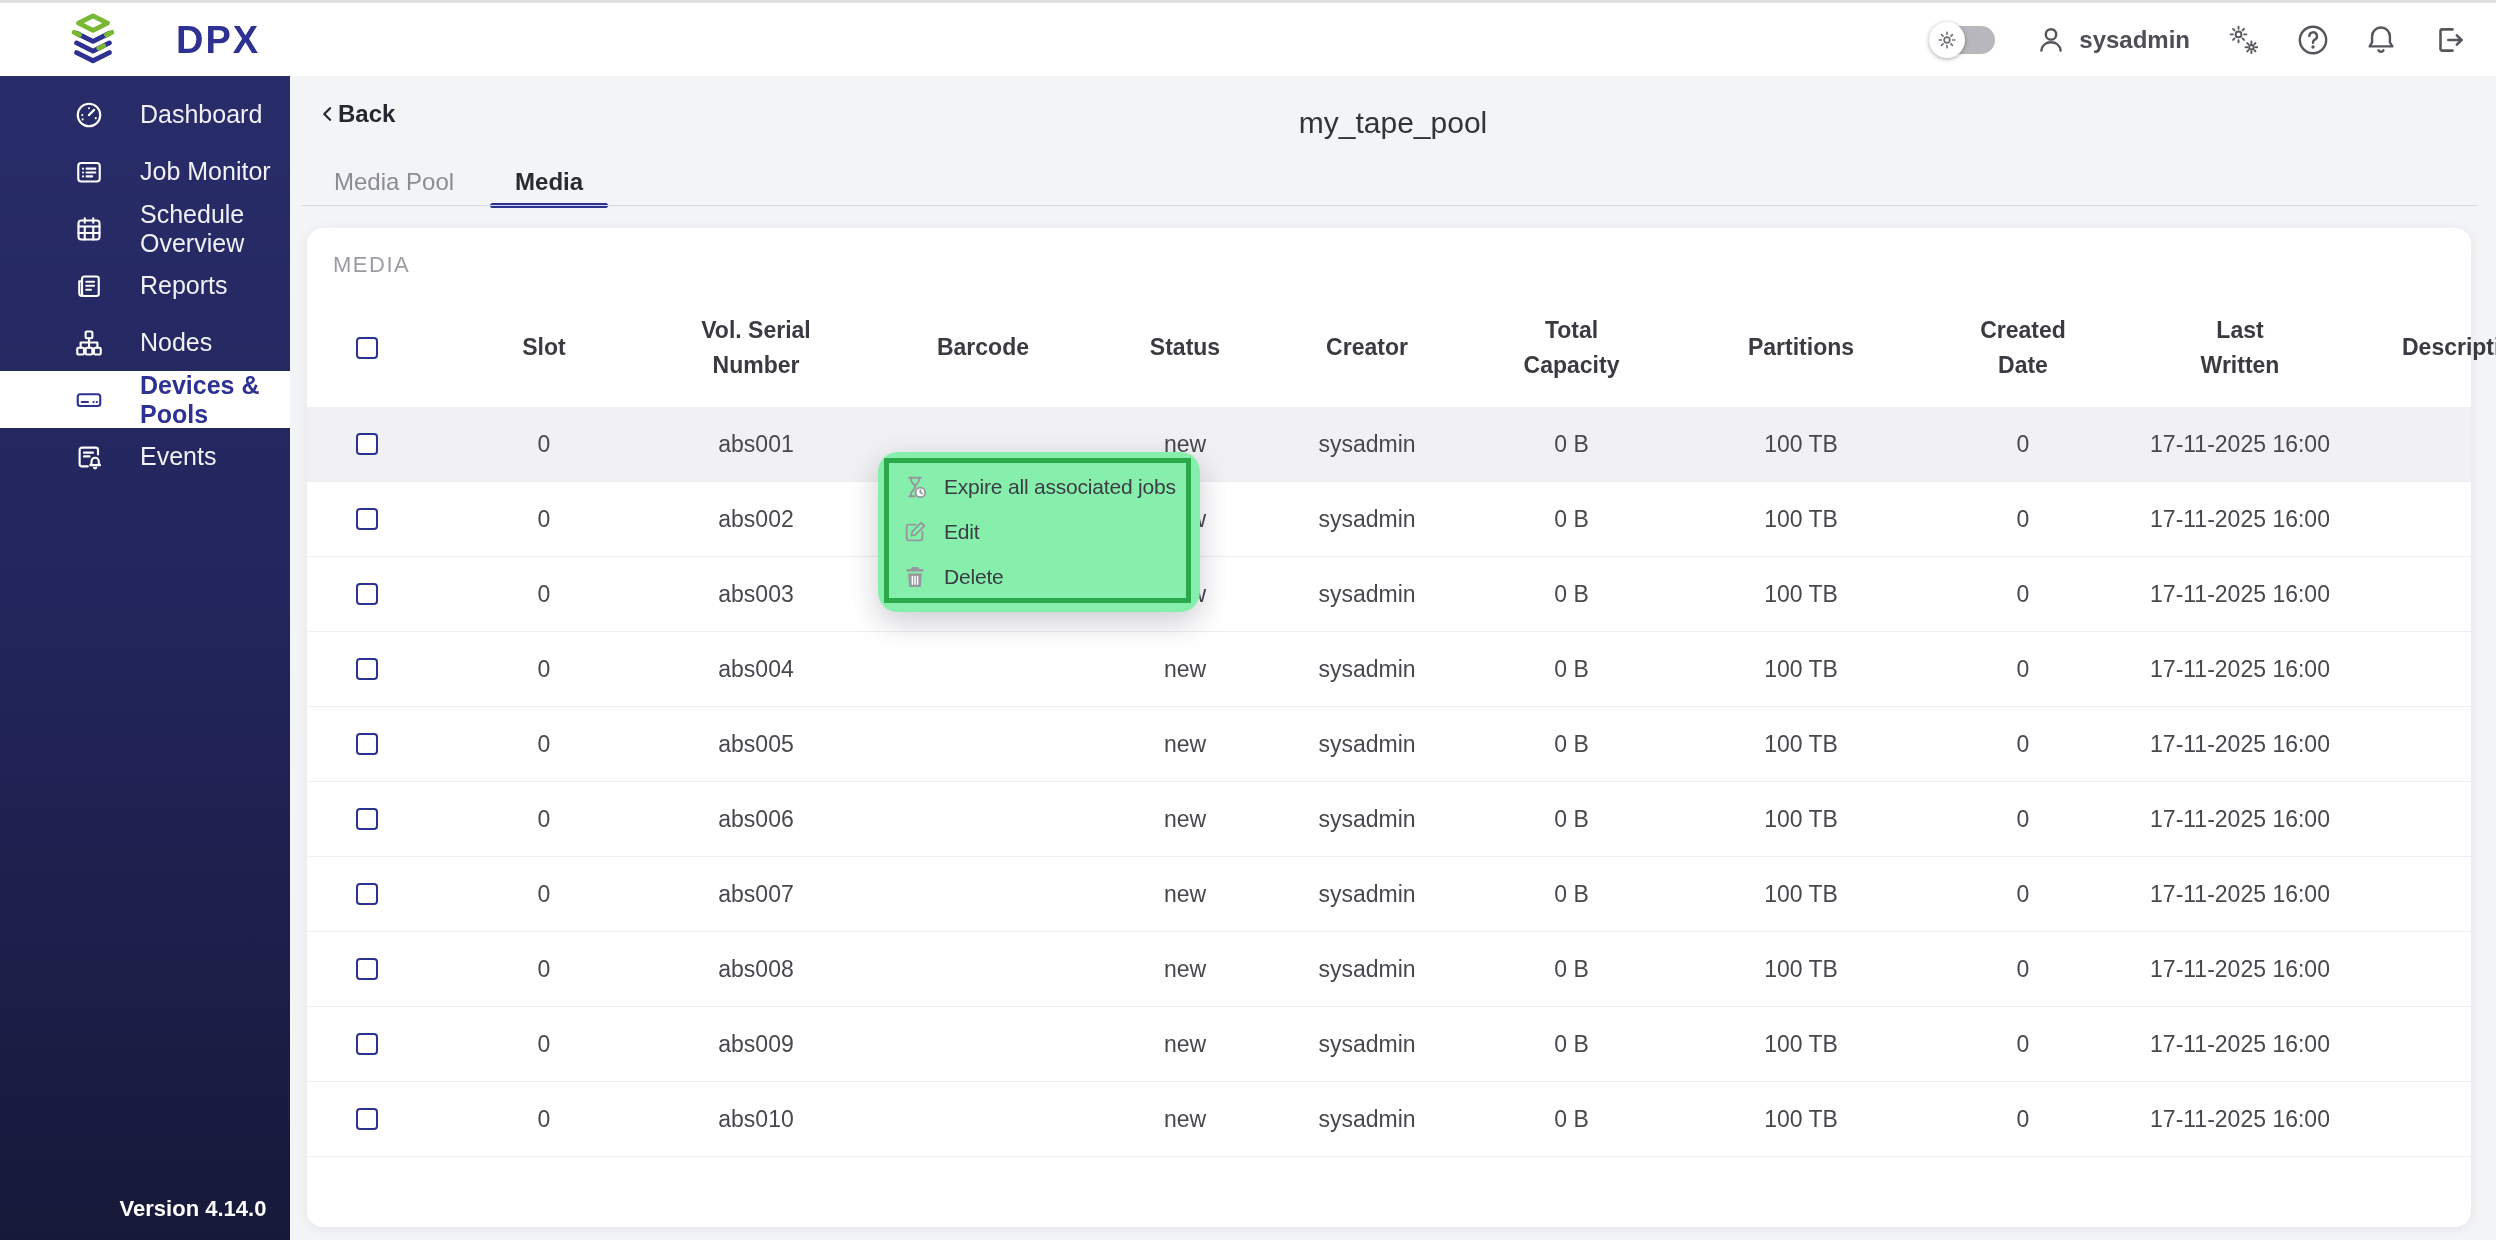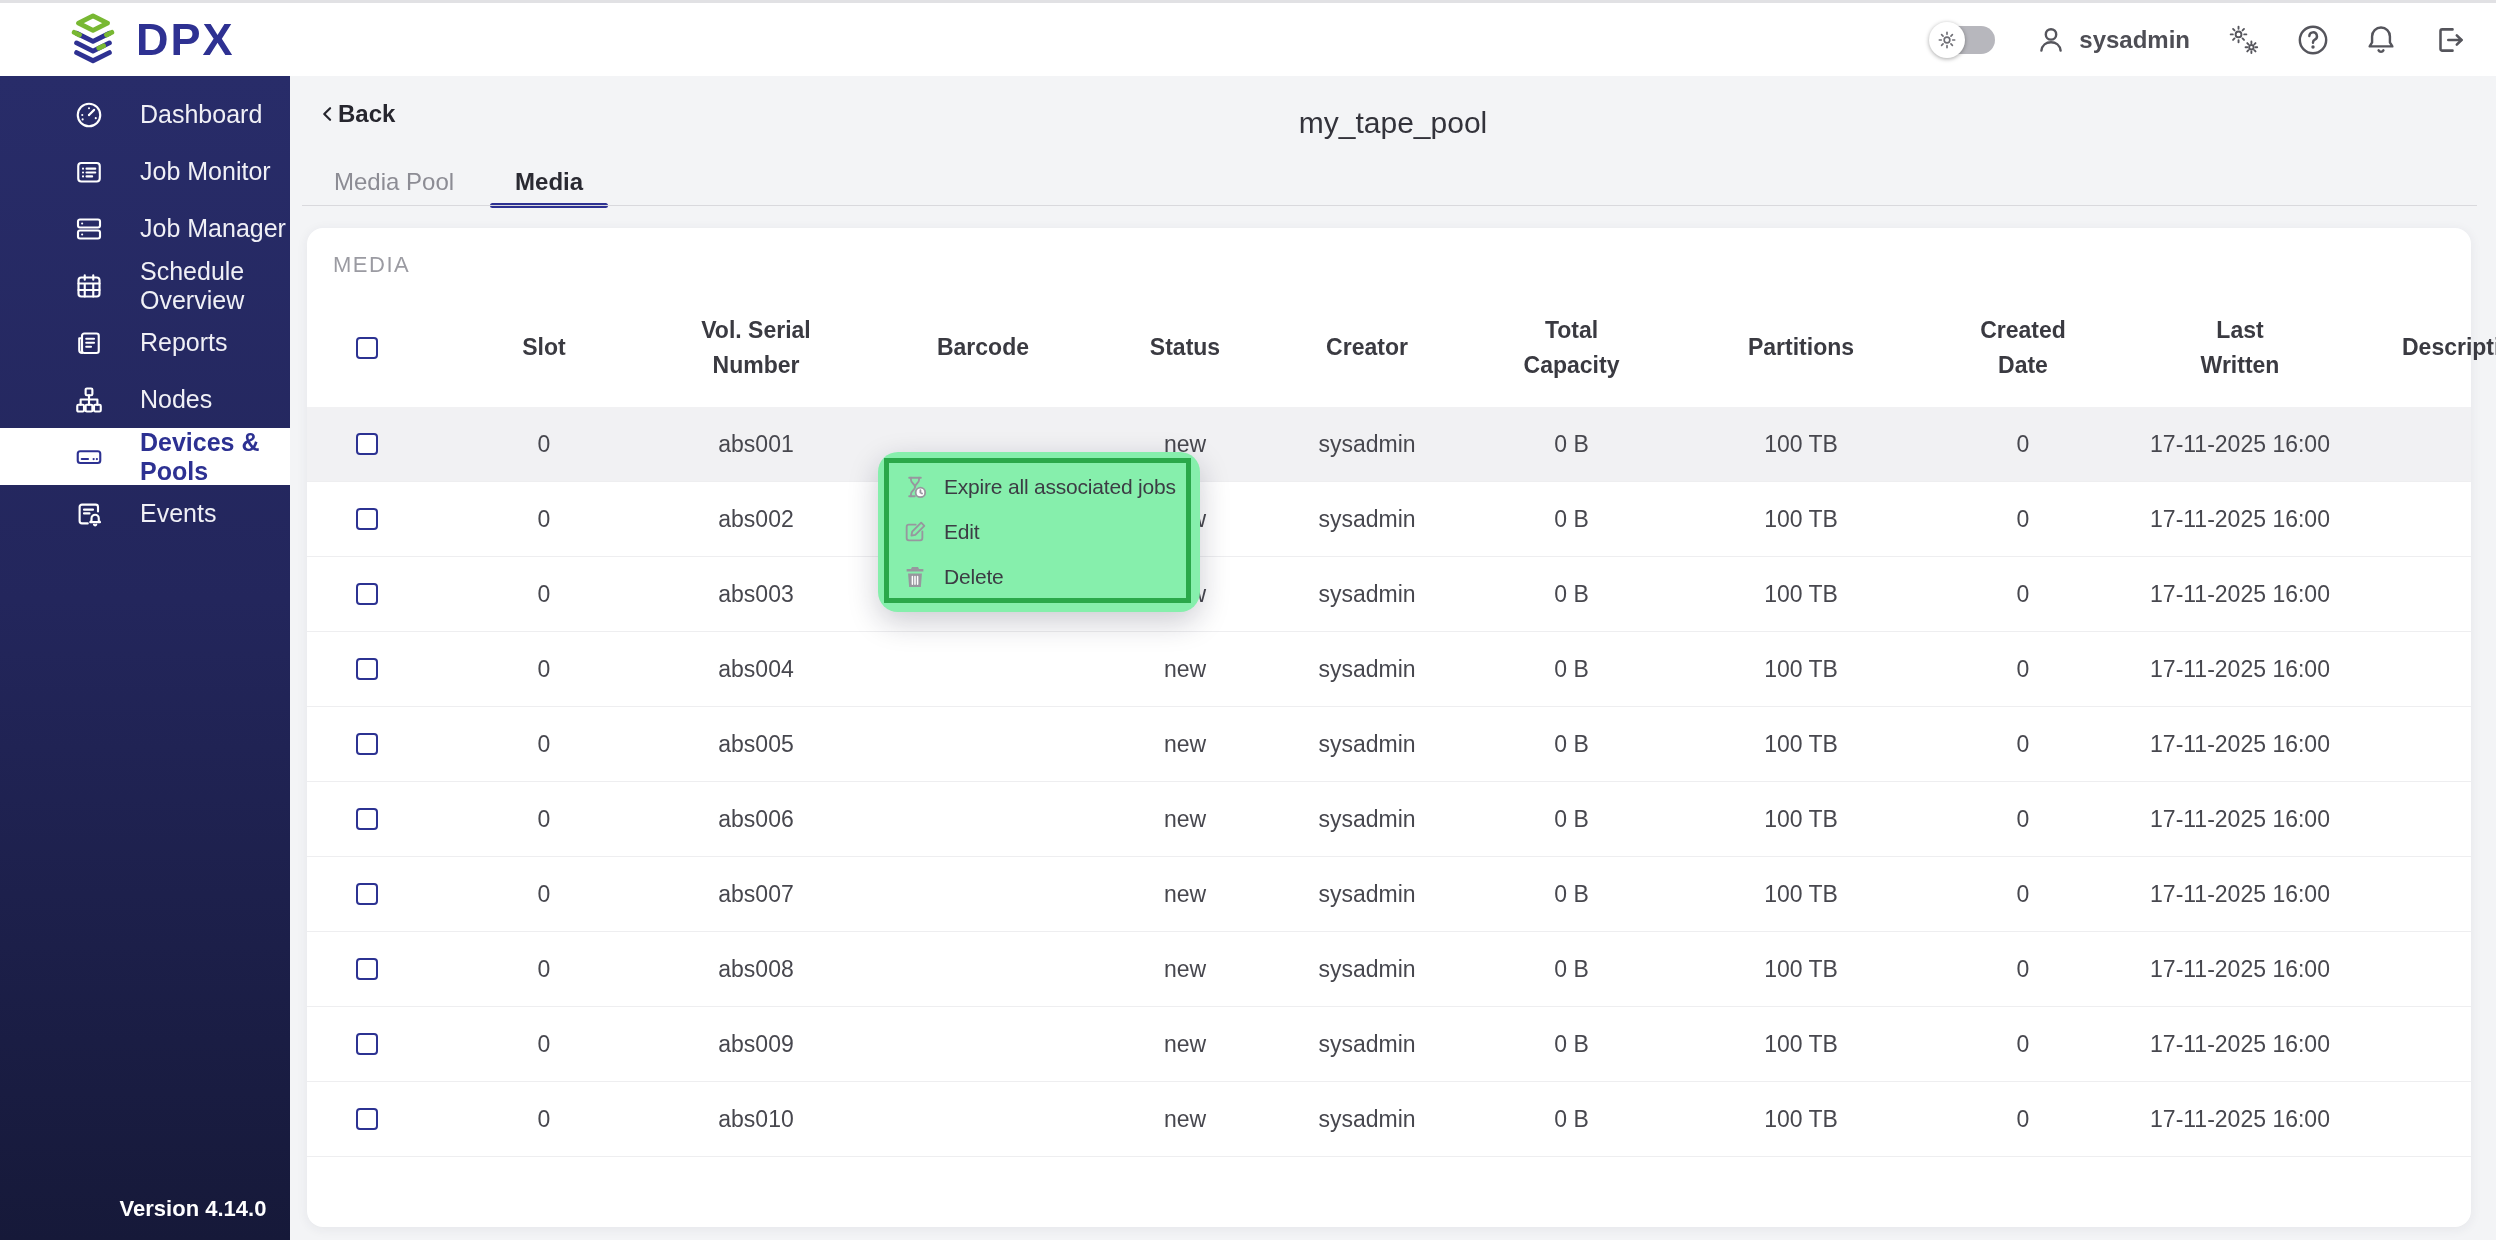--- a/index.html
+++ b/index.html
@@ -6,21 +6,21 @@
   .page{position:relative;width:2496px;height:1240px;overflow:hidden;background:#f3f4f6;
         font-family:"Liberation Sans","DejaVu Sans",sans-serif;-webkit-font-smoothing:antialiased;}
   .icon{display:inline-flex;align-items:center;justify-content:center;}
   .icon svg{display:block;}
 
   
   .topbar{position:absolute;top:0;left:0;right:0;height:76px;background:#ffffff;
           border-top:3px solid #e1e1e4;box-sizing:border-box;display:flex;align-items:center;
           justify-content:space-between;padding:0 30px 0 64px;z-index:30;}
   .logo{display:flex;align-items:center;gap:14px;}
-  .logo-text{font-size:45px;font-weight:700;color:#2e3192;letter-spacing:2px;line-height:1;}
+  .logo-text{font-size:38px;font-weight:700;color:#2e3192;letter-spacing:2px;line-height:1;margin-left:40px;}
   .topbar-right{display:flex;align-items:center;gap:34px;color:#5a5a61;}
   .toggle{position:relative;width:62px;height:28px;margin-right:6px;}
   .toggle-track{position:absolute;left:0;top:0;width:62px;height:28px;border-radius:14px;background:#b7b7bd;}
   .toggle-knob{position:absolute;left:-4px;top:-4px;width:36px;height:36px;border-radius:50%;background:#fff;
                box-shadow:0 1px 4px rgba(0,0,0,.35);display:flex;align-items:center;justify-content:center;color:#6e6e75;}
   .user{display:flex;align-items:center;gap:12px;}
   .user-name{font-size:24px;font-weight:700;color:#4e4e55;}
   .tb-icon{color:#55555c;cursor:pointer;}
 
   
@@ -164,30 +164,20 @@
           <span>Dashboard</span>
         </div>
         <div class="nav-item">
           <span class="icon">
             <svg width="30" height="30" viewBox="0 0 24 24" fill="none" stroke="currentColor" stroke-width="1.7" stroke-linecap="round" stroke-linejoin="round">
               <rect x="3.4" y="4.8" width="17.2" height="14.8" rx="2.4"></rect>
               <path d="M7.2 9.3h.01M10 9.3h7M7.2 12.4h.01M10 12.4h7M7.2 15.5h.01M10 15.5h4.5"></path>
             </svg>
           </span>
           <span>Job Monitor</span>
-        </div>
-        <div class="nav-item">
-          <span class="icon">
-            <svg width="30" height="30" viewBox="0 0 24 24" fill="none" stroke="currentColor" stroke-width="1.7" stroke-linecap="round" stroke-linejoin="round">
-              <rect x="3.2" y="4.4" width="17.6" height="6.4" rx="1.6"></rect>
-              <rect x="3.2" y="13.2" width="17.6" height="6.4" rx="1.6"></rect>
-              <path d="M6.5 7.6h.01M6.5 16.4h.01"></path>
-            </svg>
-          </span>
-          <span>Job Manager</span>
         </div>
         <div class="nav-item">
           <span class="icon">
             <svg width="30" height="30" viewBox="0 0 24 24" fill="none" stroke="currentColor" stroke-width="1.7" stroke-linecap="round" stroke-linejoin="round">
               <rect x="3.6" y="5.2" width="16.8" height="15.2" rx="2.2"></rect>
               <path d="M3.6 10h16.8M8.6 3.4v3.6M15.4 3.4v3.6M8.6 10v10.4M15.4 10v10.4M3.6 15.2h16.8"></path>
             </svg>
           </span>
           <span>Schedule Overview</span>
         </div>

